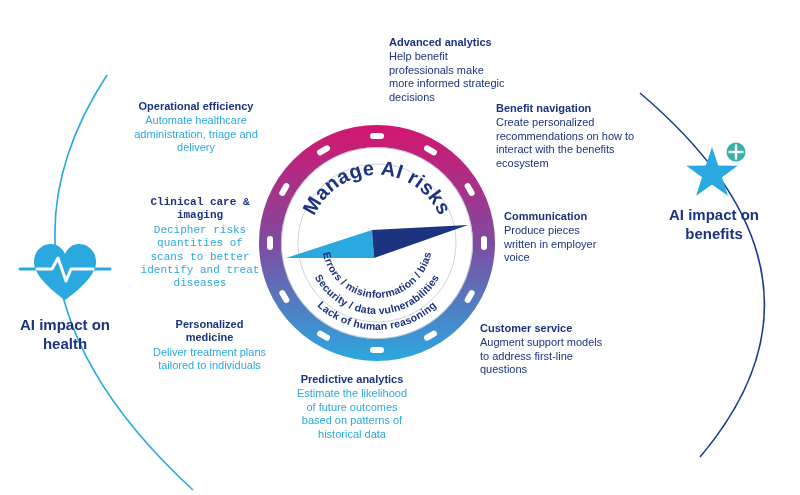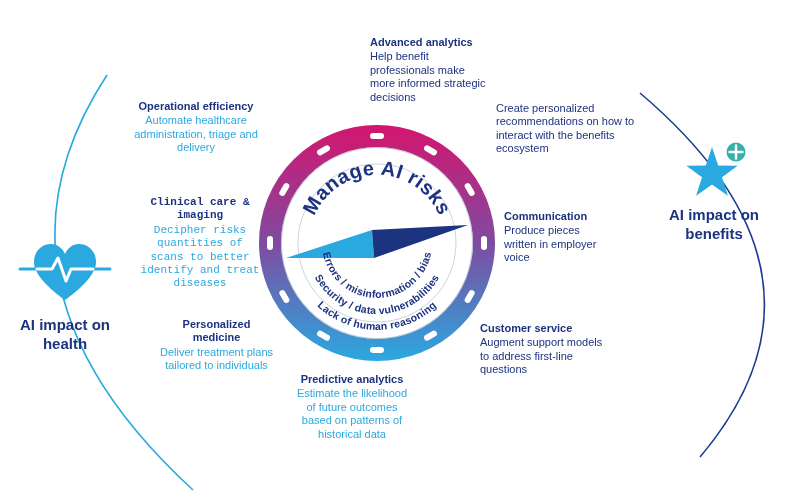--- a/index.html
+++ b/index.html
@@ -87,45 +87,46 @@
       <textPath href="#riskPath0" startOffset="50%">Errors / misinformation / bias</textPath>
     </text>
     <text class="risk-text" text-anchor="middle">
       <textPath href="#riskPath1" startOffset="50%">Security / data vulnerabilities</textPath>
     </text>
     <text class="risk-text" text-anchor="middle">
       <textPath href="#riskPath2" startOffset="50%">Lack of human reasoning</textPath>
     </text>
   </svg>
 
-  <div class="item ta-l" style="left:370px;top:36px;width:118px;">
+  <div class="item ta-l" style="left:389px;top:36px;width:118px;">
     <div class="t">Advanced analytics</div>
     <div class="b">Help benefit professionals make more informed strategic decisions</div>
   </div>
 
   <div class="item ta-l" style="left:496px;top:102px;width:142px;">
+    <div class="t">Benefit navigation</div>
     <div class="b">Create personalized recommendations on how to interact with the benefits ecosystem</div>
   </div>
 
   <div class="item ta-l" style="left:504px;top:210px;width:105px;">
     <div class="t">Communication</div>
     <div class="b">Produce pieces written in employer voice</div>
   </div>
 
   <div class="item ta-l" style="left:480px;top:322px;width:128px;">
     <div class="t">Customer service</div>
     <div class="b">Augment support models to address first-line questions</div>
   </div>
 
   <div class="item light ta-c" style="left:296px;top:373px;width:112px;">
     <div class="t">Predictive analytics</div>
     <div class="b">Estimate the likelihood of future outcomes based on patterns of historical data</div>
   </div>
 
-  <div class="item light ta-c" style="left:159px;top:318px;width:115px;">
+  <div class="item light ta-c" style="left:152px;top:318px;width:115px;">
     <div class="t">Personalized medicine</div>
     <div class="b">Deliver treatment plans tailored to individuals</div>
   </div>
 
   <div class="item light ta-c" style="left:138px;top:196px;width:124px;font-family:Liberation Mono, monospace;">
     <div class="t">Clinical care &amp; imaging</div>
     <div class="b">Decipher risks quantities of scans to better identify and treat diseases</div>
   </div>
 
   <div class="item light ta-c" style="left:126px;top:100px;width:140px;">

